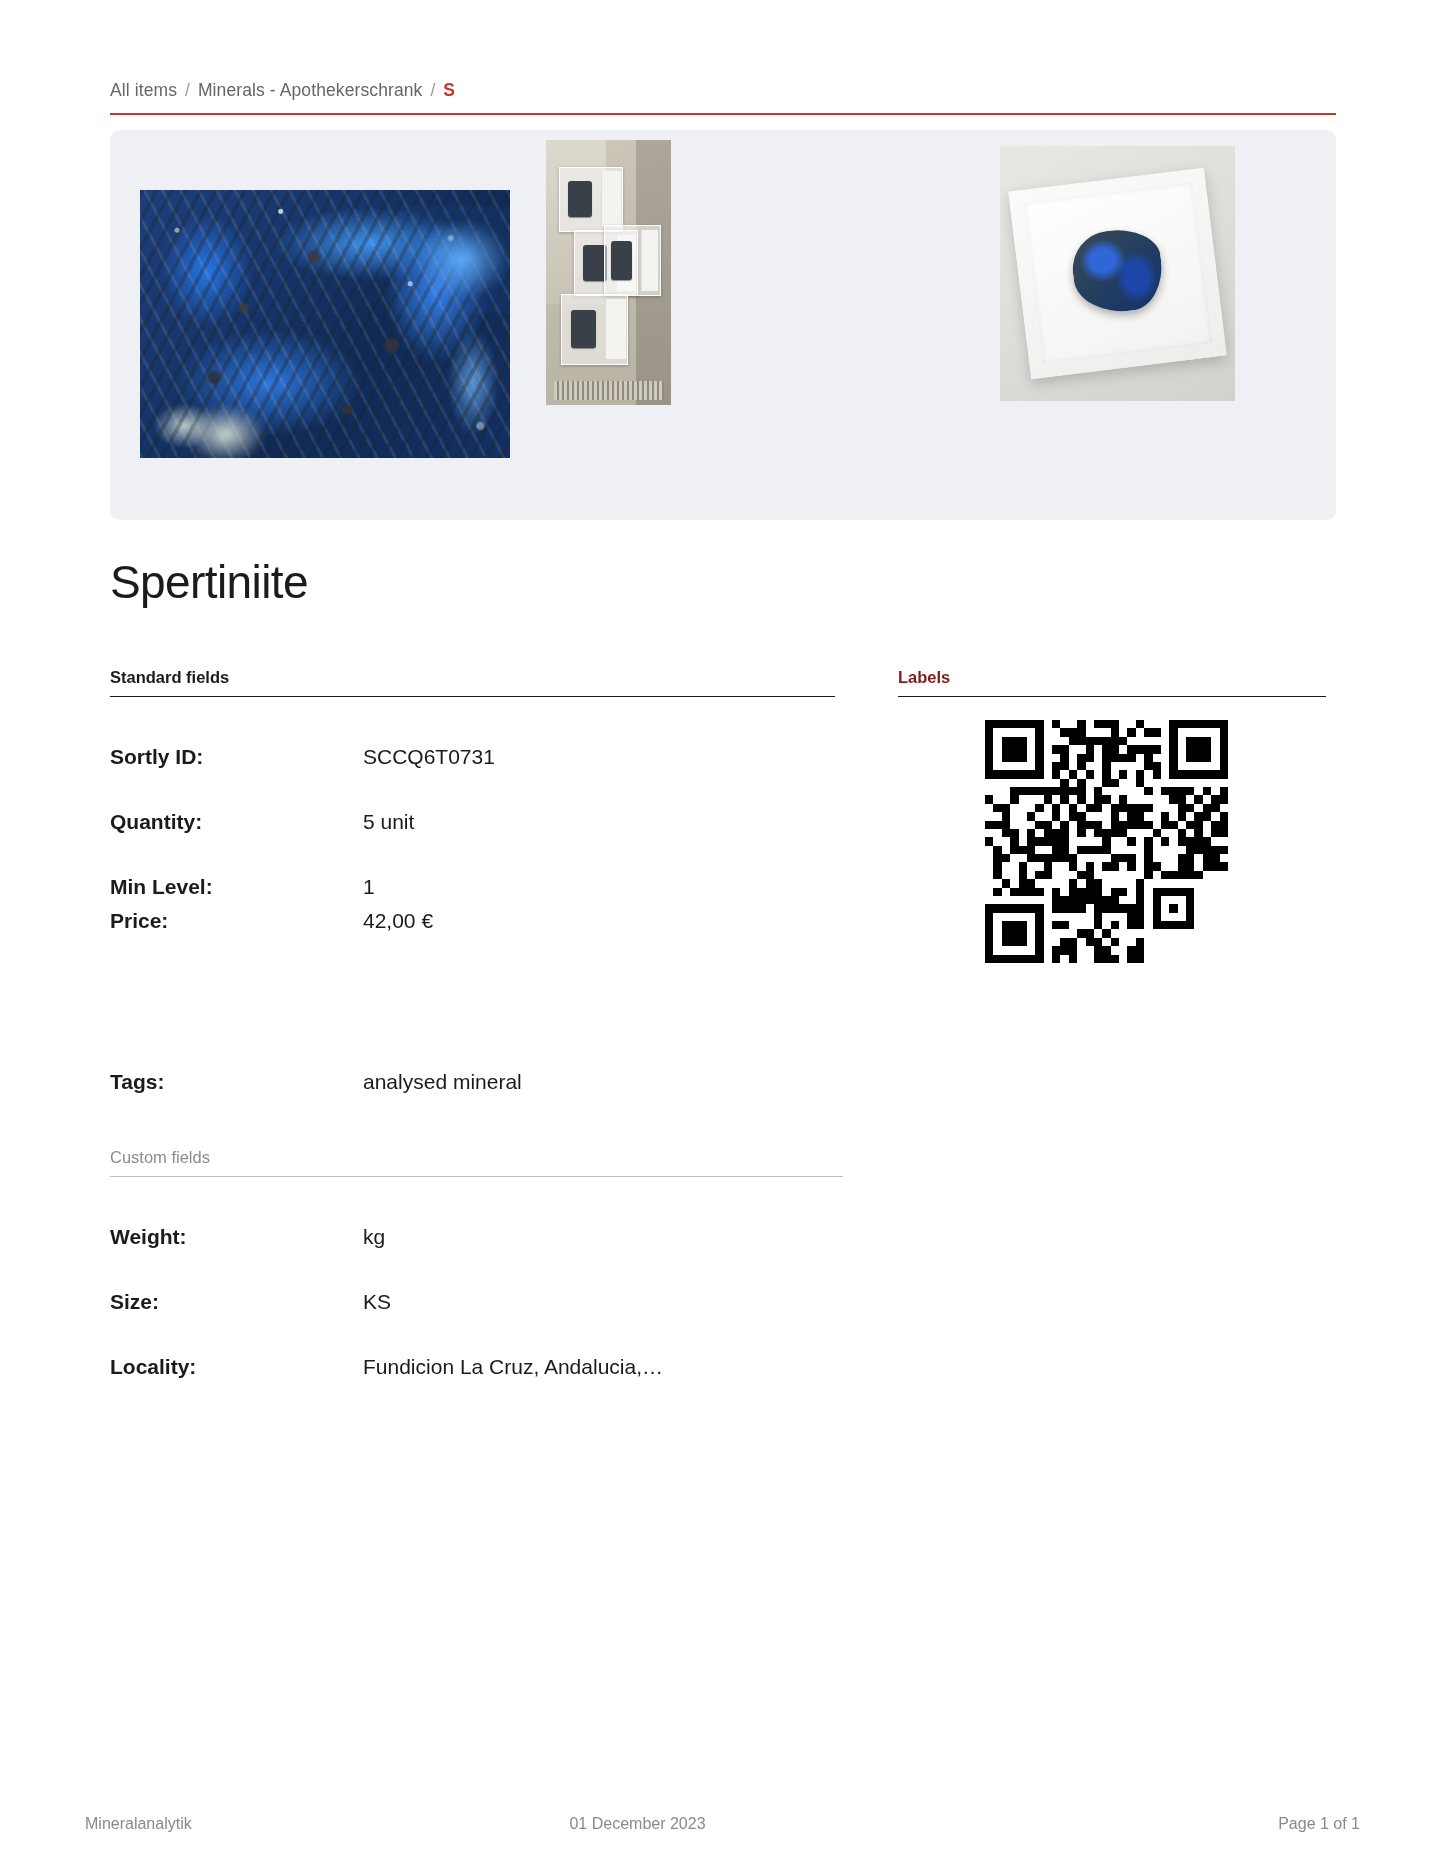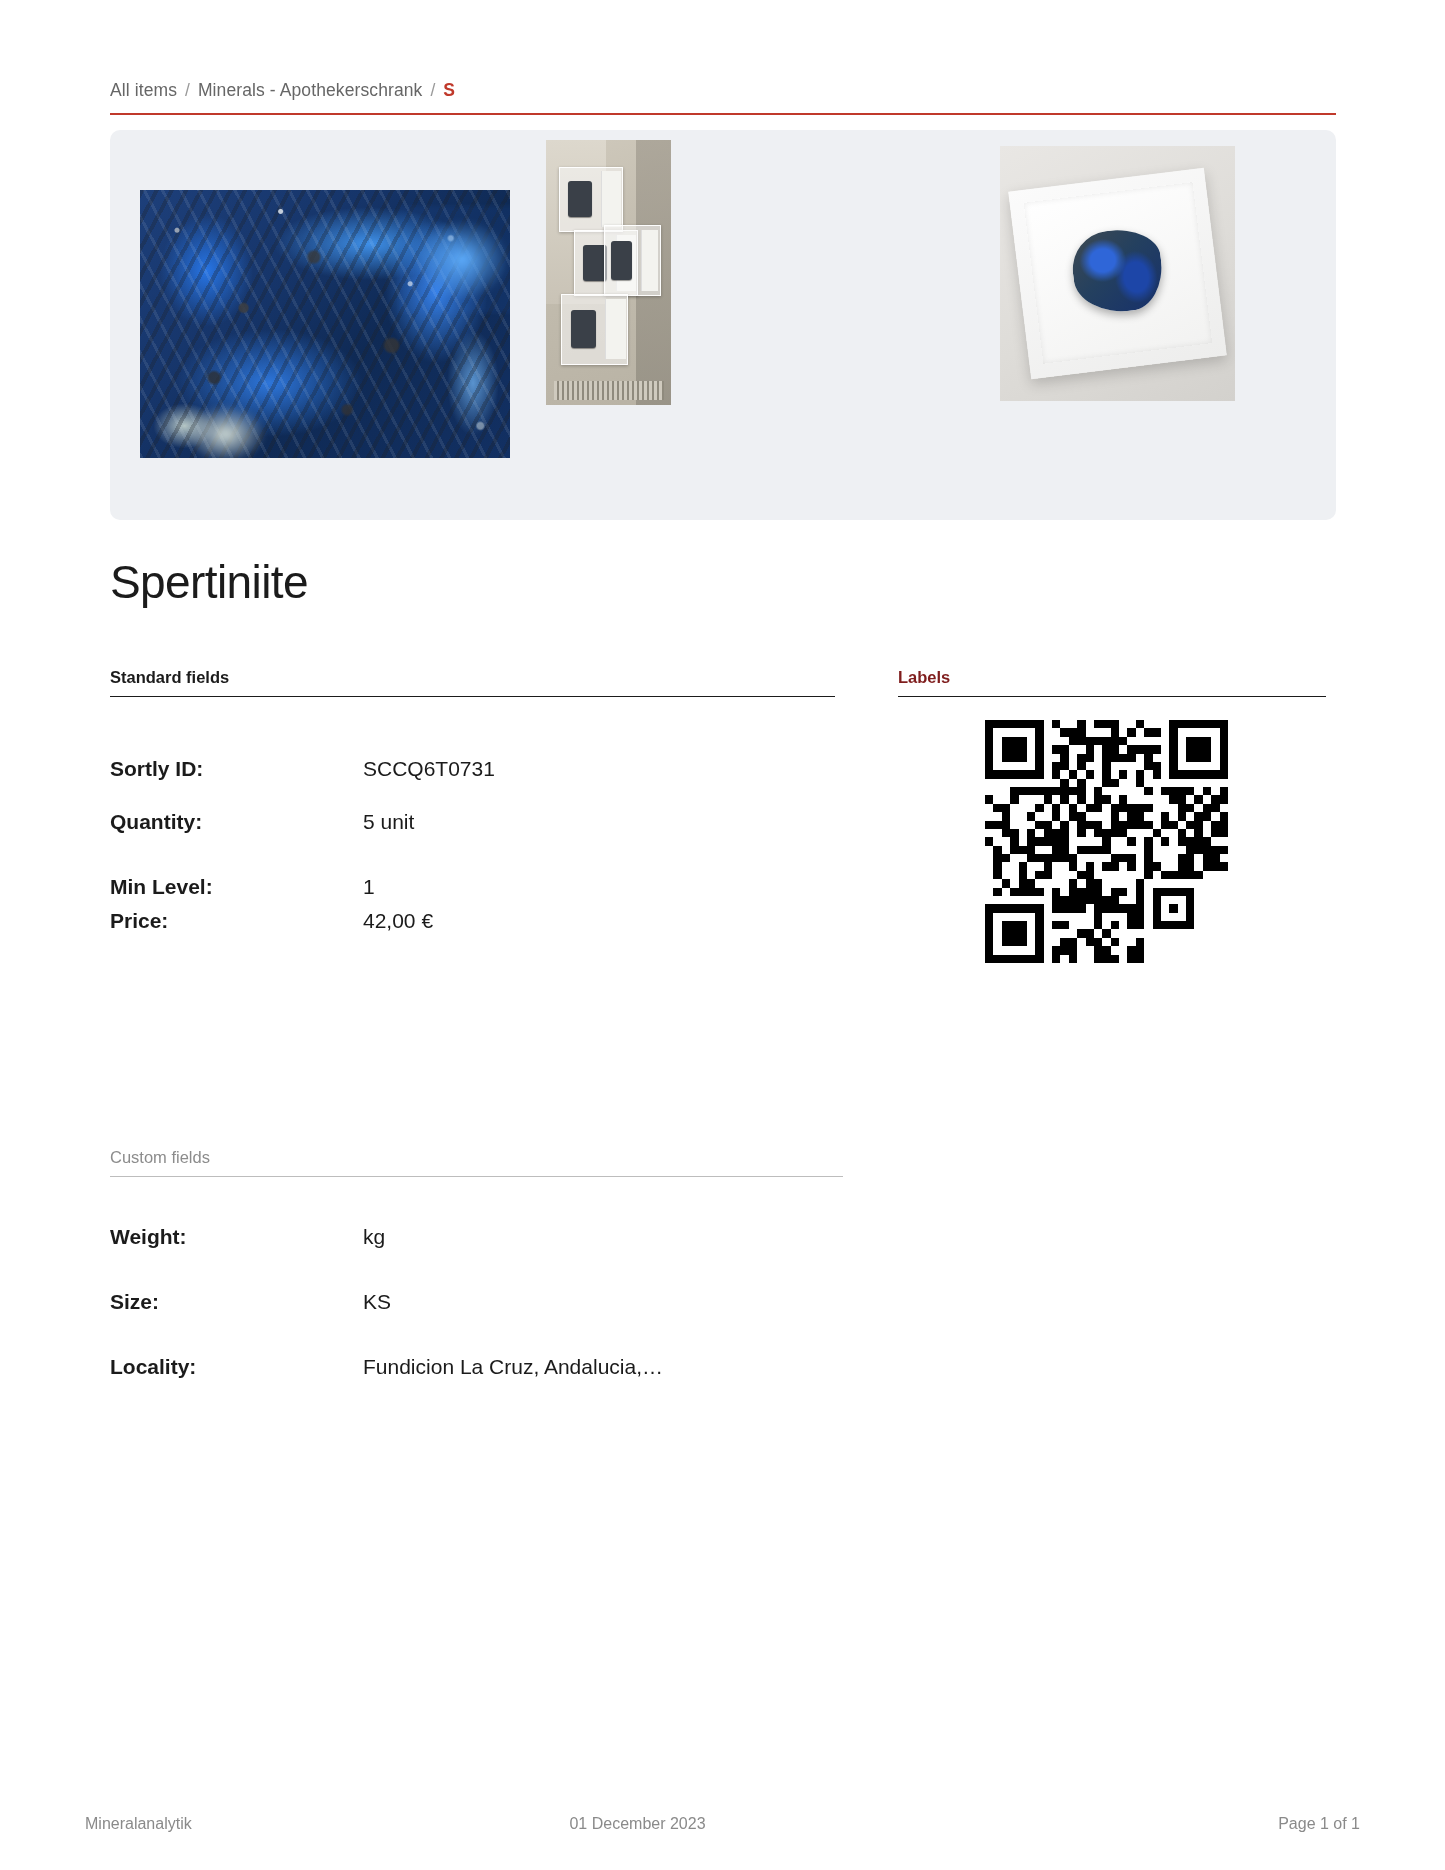--- a/index.html
+++ b/index.html
@@ -403,36 +403,40 @@
   </div>
 
   <div class="title">Spertiniite</div>
 
   <div class="sec-left-label">Standard fields</div>
   <div class="sec-left-rule"></div>
 
   <div class="sec-right-label">Labels</div>
   <div class="sec-right-rule"></div>
 
-  <div class="field" style="top:745px;margin-top:12px;">
+  <div class="field" style="top:745px;">
     <span class="k">Sortly ID:</span>
     <span class="v">SCCQ6T0731</span>
   </div>
   <div class="field" style="top:810px;">
     <span class="k">Quantity:</span>
     <span class="v">5 unit</span>
   </div>
   <div class="field" style="top:875px;">
     <span class="k">Min Level:</span>
     <span class="v">1</span>
   </div>
   <div class="field" style="top:892px;margin-top:17px;">
     <span class="k">Price:</span>
     <span class="v">42,00 €</span>
   </div>
+  <div class="field" style="top:1070px;">
+    <span class="k">Tags:</span>
+    <span class="v">analysed mineral</span>
+  </div>
 
   <div class="sec-custom-label">Custom fields</div>
   <div class="sec-custom-rule"></div>
 
   <div class="field" style="top:1225px;">
     <span class="k">Weight:</span>
     <span class="v">kg</span>
   </div>
   <div class="field" style="top:1355px;">
     <span class="k">Locality:</span>

